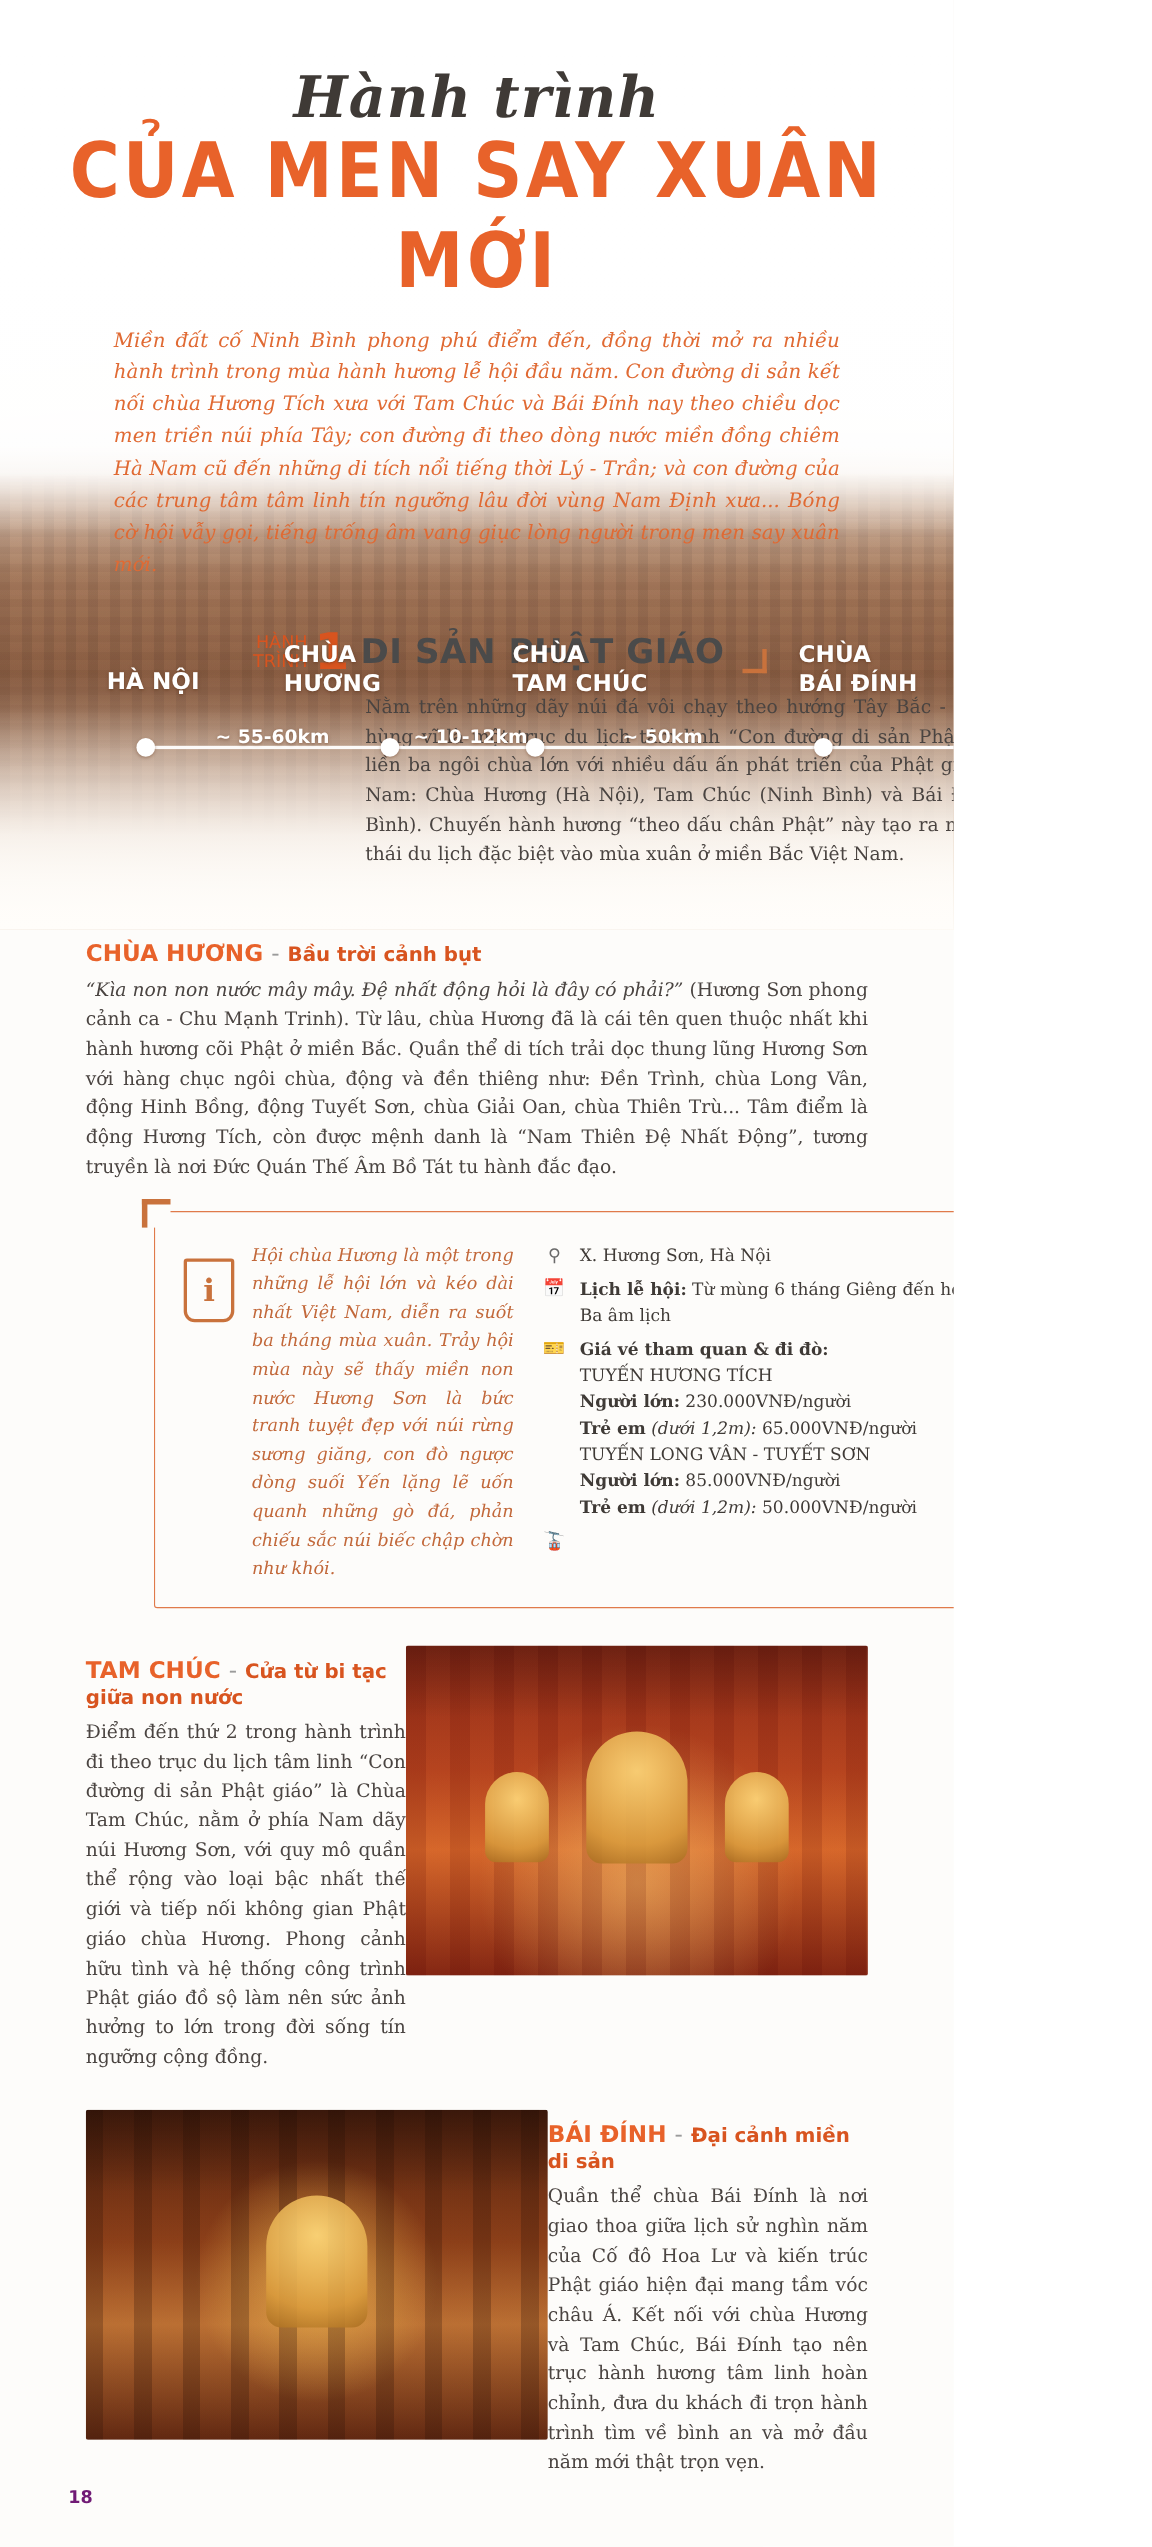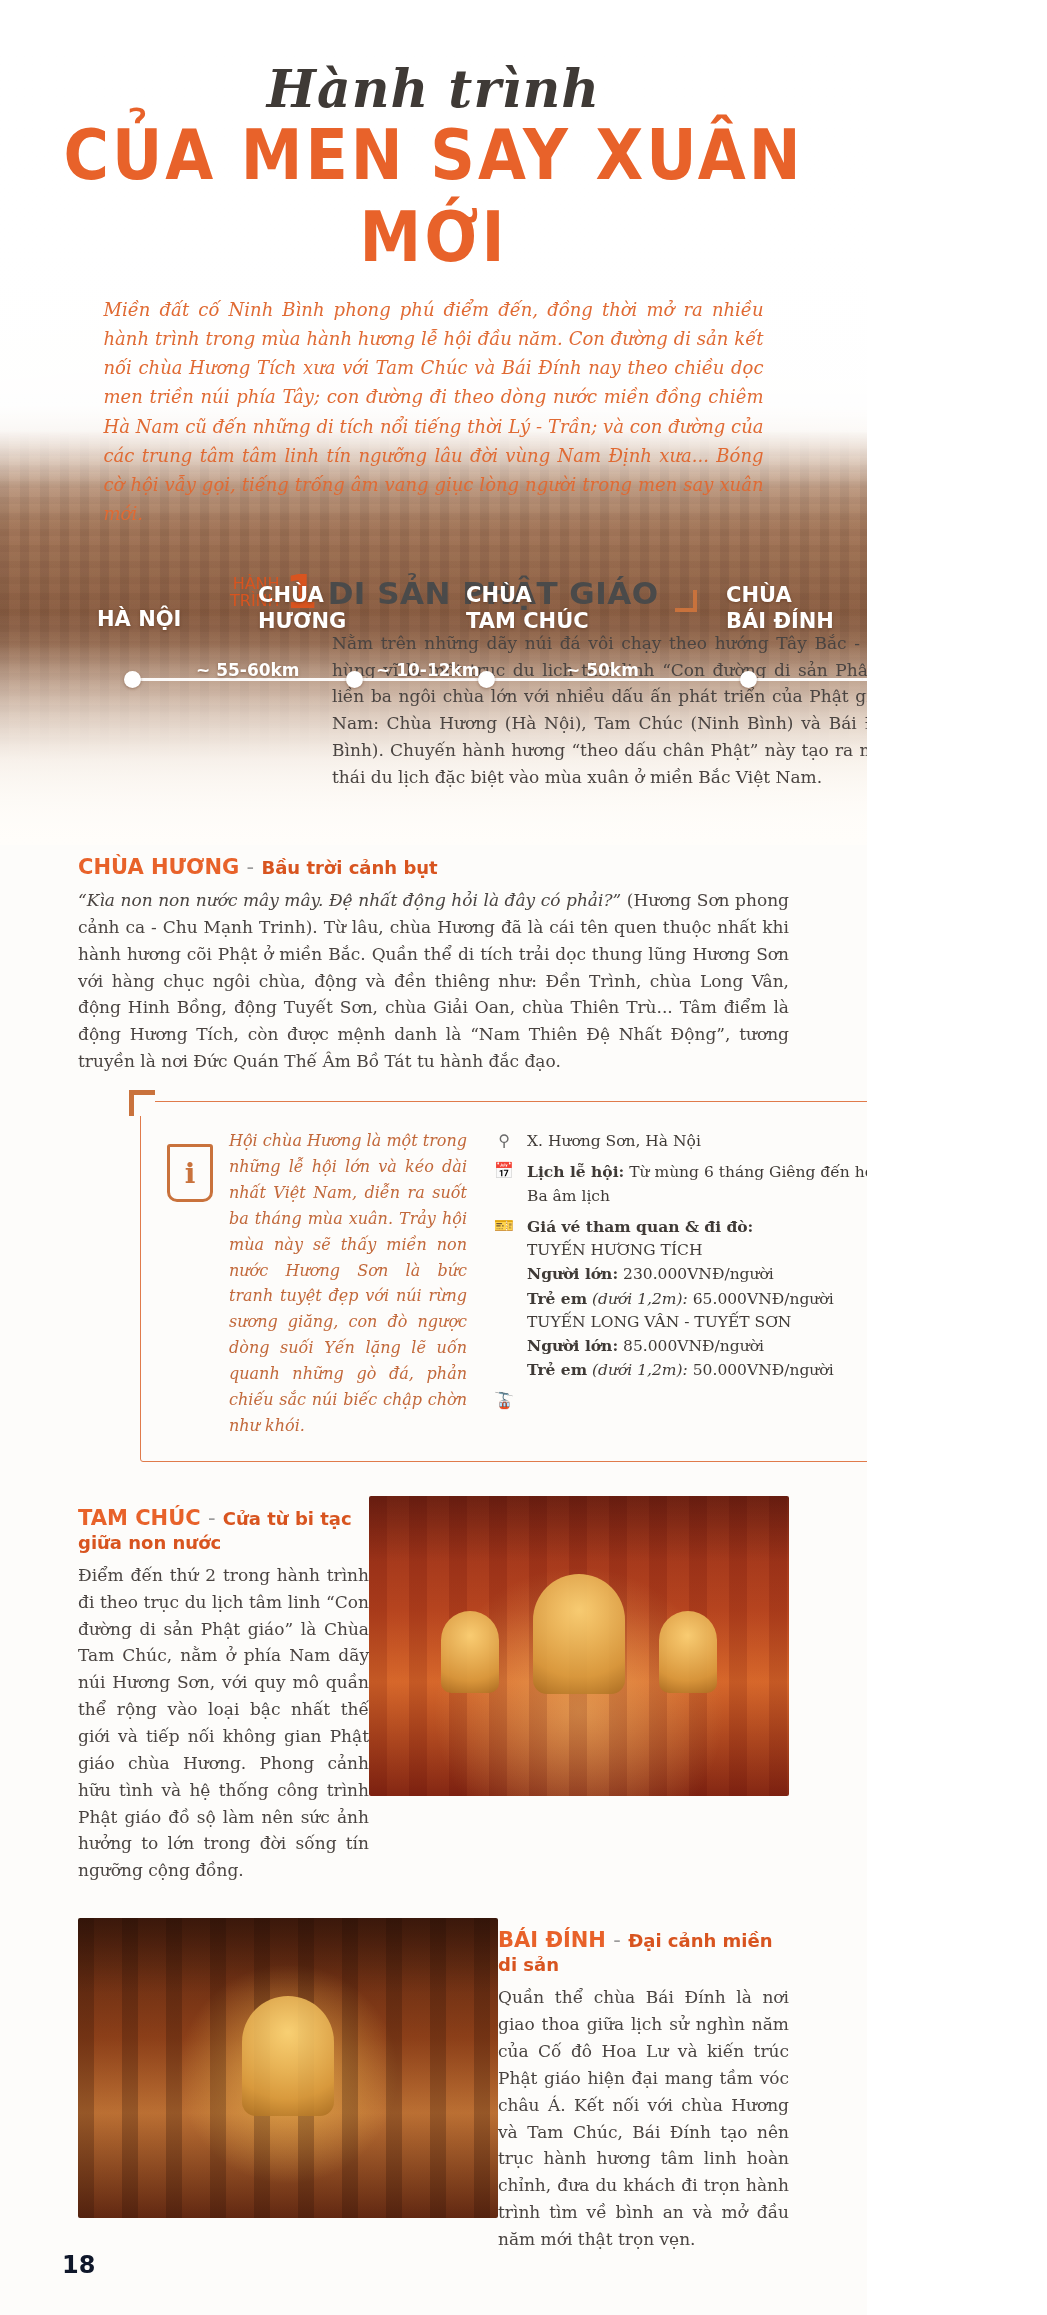--- a/index.html
+++ b/index.html
@@ -312,22 +312,22 @@
   .photo .buddha.small { width: 58px; height: 82px; border-radius: 29px 29px 10px 10px; }
   .photo .b-left { left: 24%; top: 52%; }
   .photo .b-right { left: 76%; top: 52%; }
 
   .page-num {
     position: absolute;
     left: 62px;
     bottom: 36px;
     font-family: "DejaVu Sans", sans-serif;
     font-weight: bold;
-    font-size: 24px;
-    color: #0f172a;
+    font-size: 16px;
+    color: #701a75;
   }
 </style>
 </head>
 <body>
 
 <div class="page">
 
   <div class="hero">
     <div class="hero-photo"></div>
     <div class="hero-veil"></div>

